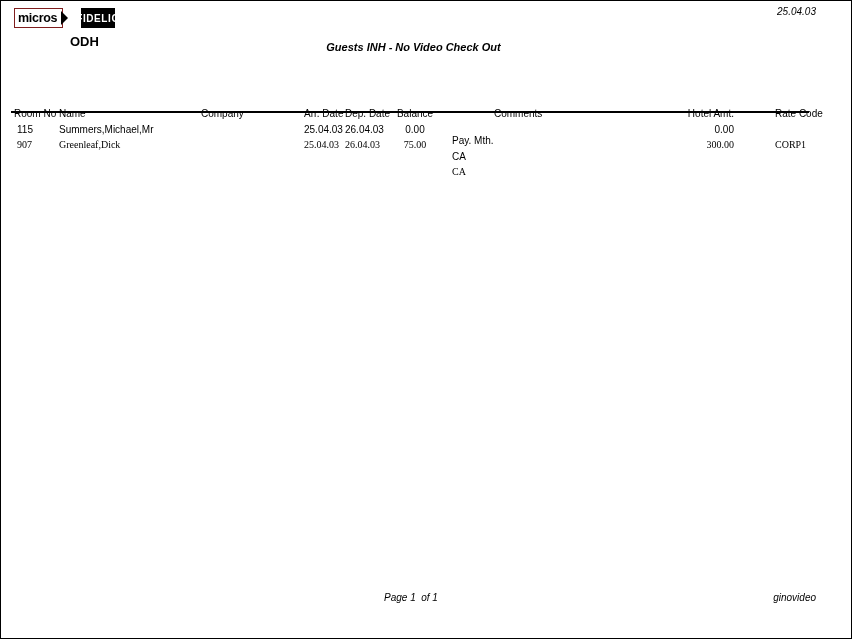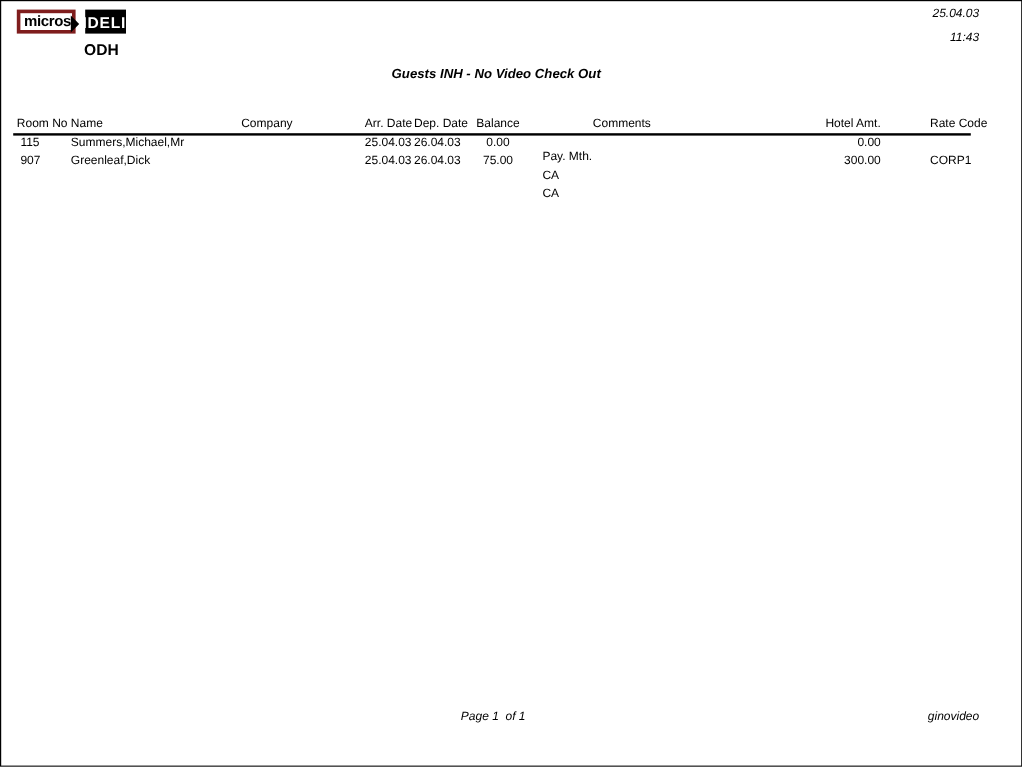--- a/index.html
+++ b/index.html
@@ -13,21 +13,21 @@
     font-family: "Liberation Sans", "DejaVu Sans", sans-serif;
     color: #000000;
     overflow: hidden;
   }
   .abs { position: absolute; }
 
   
   .logo { left: 13px; top: 7px; height: 20px; display: flex; align-items: stretch; }
   .logo-micros {
     background: #fff;
-    border: 3px solid #7f1d1d;
+    border: 1px solid #7f1d1d;
     box-sizing: border-box;
     width: 49px;
     display: flex;
     align-items: center;
     padding-left: 3px;
     font-weight: bold;
     font-size: 12.5px;
     letter-spacing: -0.3px;
     position: relative;
   }
@@ -36,46 +36,46 @@
     right: -6px; top: 2px;
     width: 0; height: 0;
     border-left: 7px solid #000;
     border-top: 7px solid transparent;
     border-bottom: 7px solid transparent;
     z-index: 2;
   }
   .logo-fidelio {
     background: #000;
     color: #fff;
-    margin-left: 8px;
+    margin-left: 18px;
     width: 34px;
     display: flex;
     align-items: center;
     justify-content: center;
     font-weight: bold;
-    font-size: 13px;
+    font-size: 10px;
     letter-spacing: 0.6px;
   }
 
   .odh { left: 38px; top: 33px; font-size: 13px; font-weight: bold; margin-left: 31px; }
 
   
   .band-center { left: 10px; width: 805px; text-align: center; }
   .band-right  { left: 10px; width: 805px; text-align: right; }
   .hotel-name   { top: 6px;  font-size: 11px; font-style: italic; }
-  .report-title { top: 55px; font-size: 11px; font-style: italic; font-weight: bold; }
+  .report-title { top: 40px; font-size: 11px; font-style: italic; font-weight: bold; }
   .rpt-date { top: 5px;  font-size: 10px; font-style: italic; }
   .rpt-time { top: 25px; font-size: 10px; font-style: italic; }
 
   
   .trow { position: absolute; left: 0; width: 852px; height: 12px; font-size: 10px; line-height: 12px; }
   .thead { top: 96px; }
   .row0 { top: 112px; }
-  .row1 { top: 127px; }
-  .cell { position: absolute; top: 1px; white-space: nowrap; }
+  .row1 { top: 127px; font-family: Liberation Serif, serif; }
+  .cell { position: absolute; top: 11px; white-space: nowrap; }
   .c-room-h   { left: 13px; }
   .c-room     { left: 16px; }
   .c-name     { left: 58px; }
   .c-company  { left: 200px; }
   .c-arr      { left: 303px; }
   .c-dep      { left: 344px; }
   .c-balance  { left: 384px; width: 60px; text-align: center; }
   .c-paymth   { left: 451px; margin-top: 27px; }
   .c-comments { left: 493px; }
   .c-rateamt  { left: 673px; width: 60px; text-align: right; }
@@ -98,21 +98,20 @@
     </div>
     <div class="logo-fidelio">
       <span>FIDELIO</span>
     </div>
   </div>
   <div class="abs odh">ODH</div>
 
   <div class="abs band-center report-title">Guests INH - No Video Check Out</div>
 
   <div class="abs band-right rpt-date">25.04.03</div>
-  <div class="abs band-right rpt-time">11:43</div>
 
   <div class="trow thead">
     <span class="cell c-room-h">Room No</span>
     <span class="cell c-name">Name</span>
     <span class="cell c-company">Company</span>
     <span class="cell c-arr">Arr. Date</span>
     <span class="cell c-dep">Dep. Date</span>
     <span class="cell c-balance">Balance</span>
     <span class="cell c-paymth">Pay. Mth.</span>
     <span class="cell c-comments">Comments</span>

